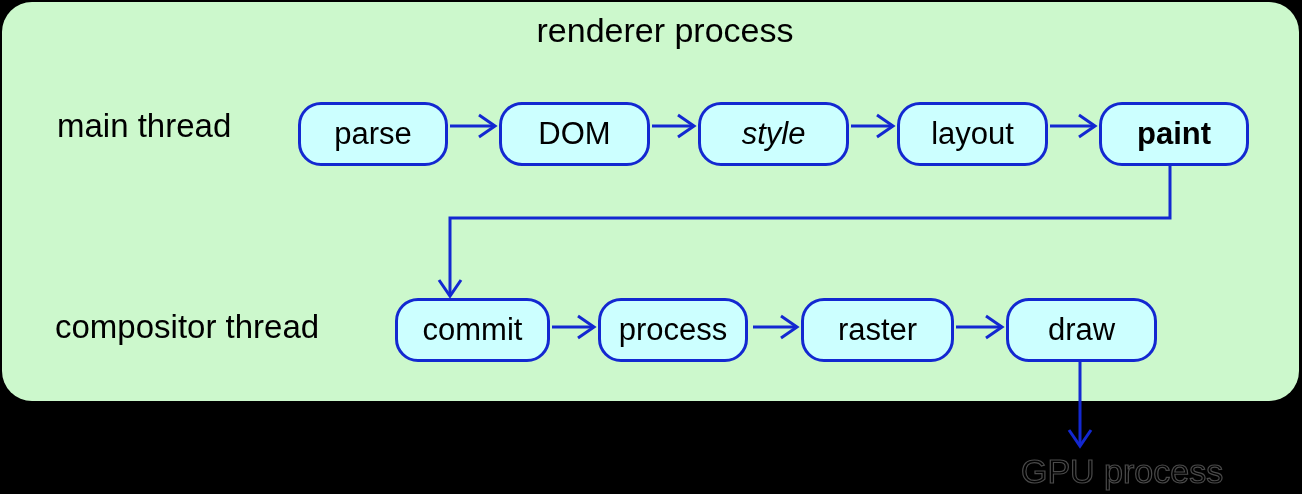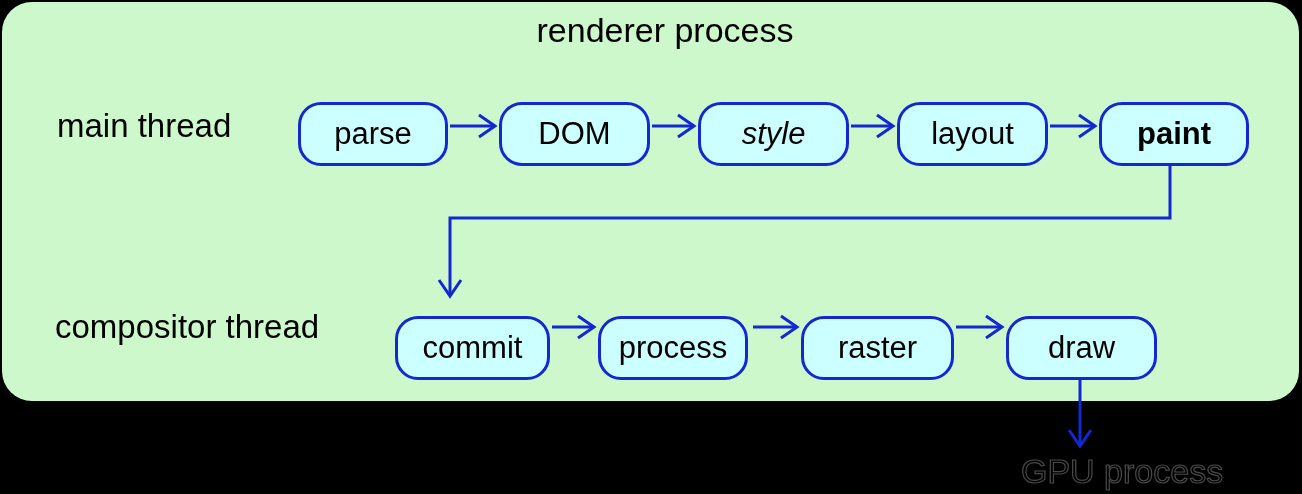--- a/index.html
+++ b/index.html
@@ -53,21 +53,21 @@
     border-radius: 23px;
     display: flex;
     align-items: center;
     justify-content: center;
     font-size: 31px;
     color: var(--text, #000);
     box-sizing: border-box;
     white-space: nowrap;
   }
   .r1 { top: 102px; }
-  .r2 { top: 316px; }
+  .r2 { top: 298px; }
   .n-parse  { left: 298px;  width: 150px; }
   .n-dom    { left: 499px;  width: 151px; }
   .n-style  { left: 698px;  width: 151px; font-style: italic; }
   .n-layout { left: 897px;  width: 151px; }
   .n-paint  { left: 1099px; width: 150px; font-weight: bold; }
   .n-commit { left: 395px;  width: 155px; }
   .n-tiling { left: 598px;  width: 150px; }
   .n-raster { left: 801px;  width: 153px; }
   .n-draw   { left: 1006px; width: 151px; }
   svg.wires {

